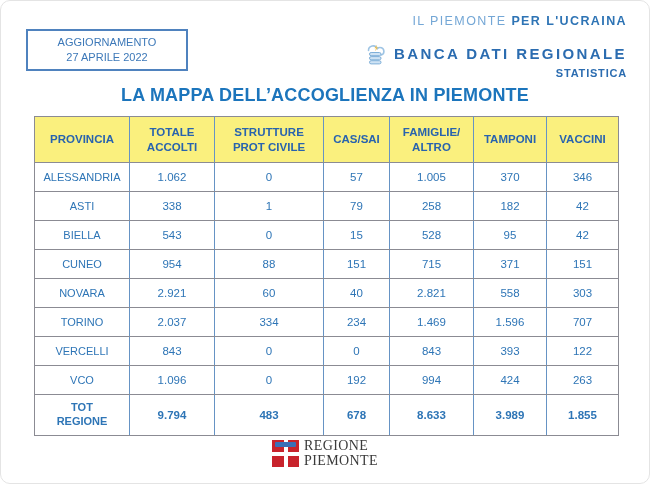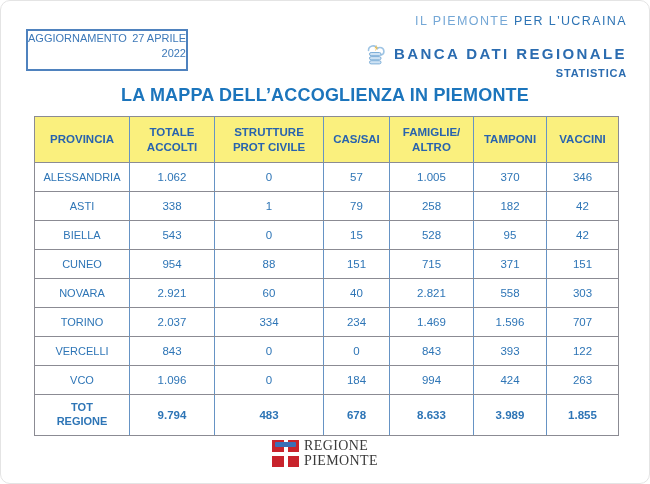--- a/index.html
+++ b/index.html
@@ -12,30 +12,30 @@
     box-sizing: border-box;
     font-family: "Liberation Sans", sans-serif;
     overflow: hidden;
   }
 
   
   .badge {
     position: absolute; left: 25px; top: 28px;
     width: 158px; height: 38px;
     border: 2px solid #4f82be;
-    display: flex; flex-direction: row; justify-content: center;
-    text-align: right;
+    display: flex; flex-direction: column; justify-content: center;
+    text-align: center;
     color: #3c78b8; font-size: 11px; line-height: 1.4;
   }
 
   
   .brand { position: absolute; top: 13px; right: 22px; text-align: right; }
   .brand .b1 { font-size: 12.5px; letter-spacing: 1.4px; white-space: nowrap; }
   .brand .b1 .light { color: #74a7d6; }
-  .brand .b1 .bold { color: #2e74b5; font-weight: normal; }
+  .brand .b1 .bold { color: #2e74b5; font-weight: bold; }
   .brand .b2 {
     margin-top: 12px; display: flex; align-items: center; justify-content: flex-end;
     gap: 6px; font-size: 15px; font-weight: bold; color: #2b6cb0; letter-spacing: 2.4px;
     white-space: nowrap;
   }
   .brand .b3 { margin-top: 1px; font-size: 11px; font-weight: bold; color: #2b6cb0; letter-spacing: 0.8px; }
   .dbicon { width: 24px; height: 26px; flex: 0 0 auto; }
 
   
   .title {
@@ -200,21 +200,21 @@
         <td>0</td>
         <td>0</td>
         <td>843</td>
         <td>393</td>
         <td>122</td>
       </tr>
       <tr>
         <td class="prov">VCO</td>
         <td>1.096</td>
         <td>0</td>
-        <td>184</td>
+        <td>192</td>
         <td>994</td>
         <td>424</td>
         <td>263</td>
       </tr>
       <tr class="total">
         <td class="prov">TOT
 REGIONE</td>
         <td>9.794</td>
         <td>483</td>
         <td>678</td>

